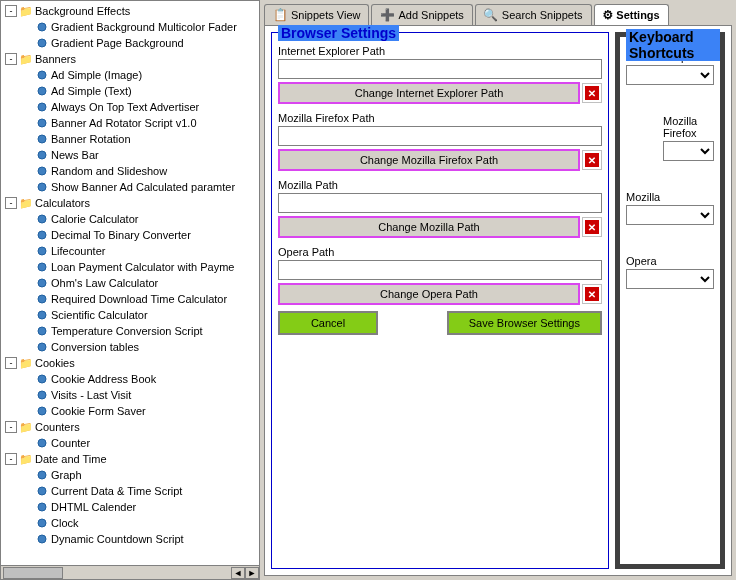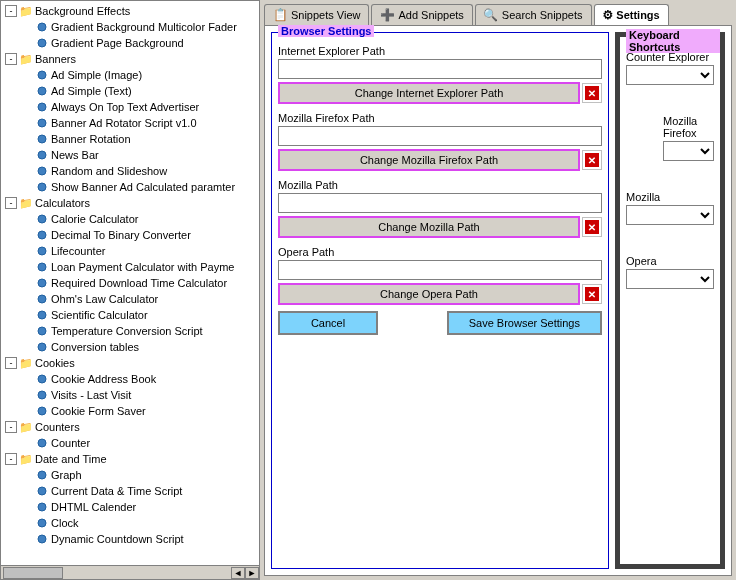--- a/index.html
+++ b/index.html
@@ -135,23 +135,23 @@
     .browser-settings {
       flex: 1;
       border: 1px solid #0000cc;
       padding: 4px 6px 6px 6px;
       position: relative;
     }
     .section-title {
       position: absolute;
       top: -8px;
       left: 6px;
-      background: #f0abfc;
+      background: #3b82f6;
       padding: 0 3px;
-      font-size: 11px;
+      font-size: 14px;
       color: #0000cc;
       font-weight: bold;
     }
 
     .field-group {
       margin-top: 8px;
     }
     .field-label {
       font-size: 11px;
       margin-bottom: 2px;
@@ -229,21 +229,21 @@
     }
 
     
     .bottom-buttons {
       display: flex;
       justify-content: space-between;
       margin-top: 6px;
     }
     .action-btn {
       height: 24px;
-      background: #7dd3fc;
+      background: #84cc16;
       border: 2px solid #808080;
       font-size: 11px;
       padding: 0 20px;
       cursor: pointer;
       min-width: 100px;
     }
   </style>
 </head>
 <body>
 
@@ -391,30 +391,30 @@
         </span>
         <span class="tree-label">Loan Payment Calculator with Payme</span>
       </div>
       <div class="tree-item" style="padding-left: 18px;">
         <span style="width: 14px; display: inline-block;"></span>
         <span class="tree-icon item-icon">
           <svg width="12" height="12">
             <circle cx="6" cy="6" r="4" fill="#4080c0" stroke="#2060a0" stroke-width="1"></circle>
           </svg>
         </span>
+        <span class="tree-label">Ohm's Law Calculator</span>
+      </div>
+      <div class="tree-item" style="padding-left: 18px;">
+        <span style="width: 14px; display: inline-block;"></span>
+        <span class="tree-icon item-icon">
+          <svg width="12" height="12">
+            <circle cx="6" cy="6" r="4" fill="#4080c0" stroke="#2060a0" stroke-width="1"></circle>
+          </svg>
+        </span>
         <span class="tree-label">Required Download Time Calculator</span>
-      </div>
-      <div class="tree-item" style="padding-left: 18px;">
-        <span style="width: 14px; display: inline-block;"></span>
-        <span class="tree-icon item-icon">
-          <svg width="12" height="12">
-            <circle cx="6" cy="6" r="4" fill="#4080c0" stroke="#2060a0" stroke-width="1"></circle>
-          </svg>
-        </span>
-        <span class="tree-label">Ohm's Law Calculator</span>
       </div>
       <div class="tree-item" style="padding-left: 18px;">
         <span style="width: 14px; display: inline-block;"></span>
         <span class="tree-icon item-icon">
           <svg width="12" height="12">
             <circle cx="6" cy="6" r="4" fill="#4080c0" stroke="#2060a0" stroke-width="1"></circle>
           </svg>
         </span>
         <span class="tree-label">Scientific Calculator</span>
       </div>

